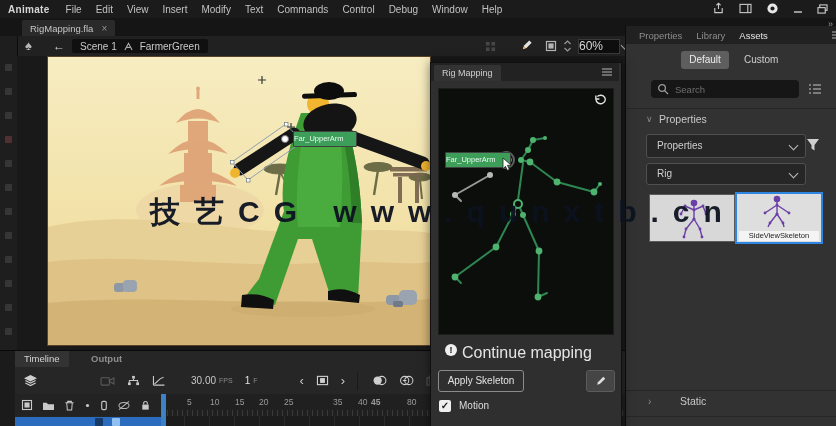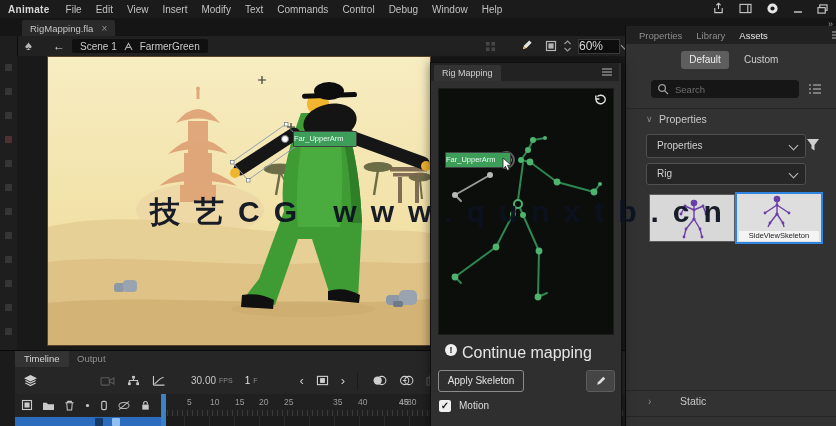--- a/index.html
+++ b/index.html
@@ -281,21 +281,21 @@
         </g>
       </g>
     </svg>
     <div class="bonelabel" style="left:245px;top:74px;width:62px;height:14px;">Far_UpperArm</div>
     <span class="bonedot" style="left:233px;top:78px;"></span>
   </div>
 
   <div class="timeline abs">
     <div class="tlgutter"></div>
     <span class="tltab" style="left:15px;background:#333;color:#d5d5d5;">Timeline</span>
-    <span class="tltab" style="left:68px;color:#8f8f8f;">Output</span>
+    <span class="tltab" style="left:82px;color:#8f8f8f;font-weight:bold;">Output</span>
 
     <div class="tlbar">
       <span class="ic">
           <svg width="15" height="13" viewBox="0 0 16 14">
             <path d="M8 1L15 4.5 8 8 1 4.5z" fill="#cfcfcf"></path>
             <path d="M2.5 7L8 9.8 13.5 7M2.5 9.6L8 12.4 13.5 9.6" stroke="#cfcfcf" fill="none" stroke-width="1.3"></path>
           </svg>
         </span>
       <span style="width:38px;"></span>
       <span class="ic" style="opacity:.5;">
@@ -403,21 +403,21 @@
 
     <div class="ruler">
       <span class="rnum" style="left:27px;">5</span>
       <span class="rnum" style="left:50px;">10</span>
       <span class="rnum" style="left:75px;">15</span>
       <span class="rnum" style="left:99px;">20</span>
       <span class="rnum" style="left:124px;">25</span>
       <span class="rnum" style="left:149px;margin-top:24px;">30</span>
       <span class="rnum" style="left:173px;">35</span>
       <span class="rnum" style="left:198px;">40</span>
-      <span class="rnum" style="left:239px;font-weight:bold;">45</span>
+      <span class="rnum" style="left:211px;font-weight:bold;">45</span>
       <span class="rnum" style="left:247px;">80</span>
     </div>
     <div class="framesrow"></div>
     <div class="layerrow">
       <span class="abs" style="left:80px;top:1px;width:8px;height:8px;background:#163a66;border-radius:1px;"></span>
       <span class="abs" style="left:97px;top:1px;width:8px;height:8px;background:#8fc0ef;border-radius:1px;"></span>
     </div>
     <div class="playhead"></div>
   </div>
 

